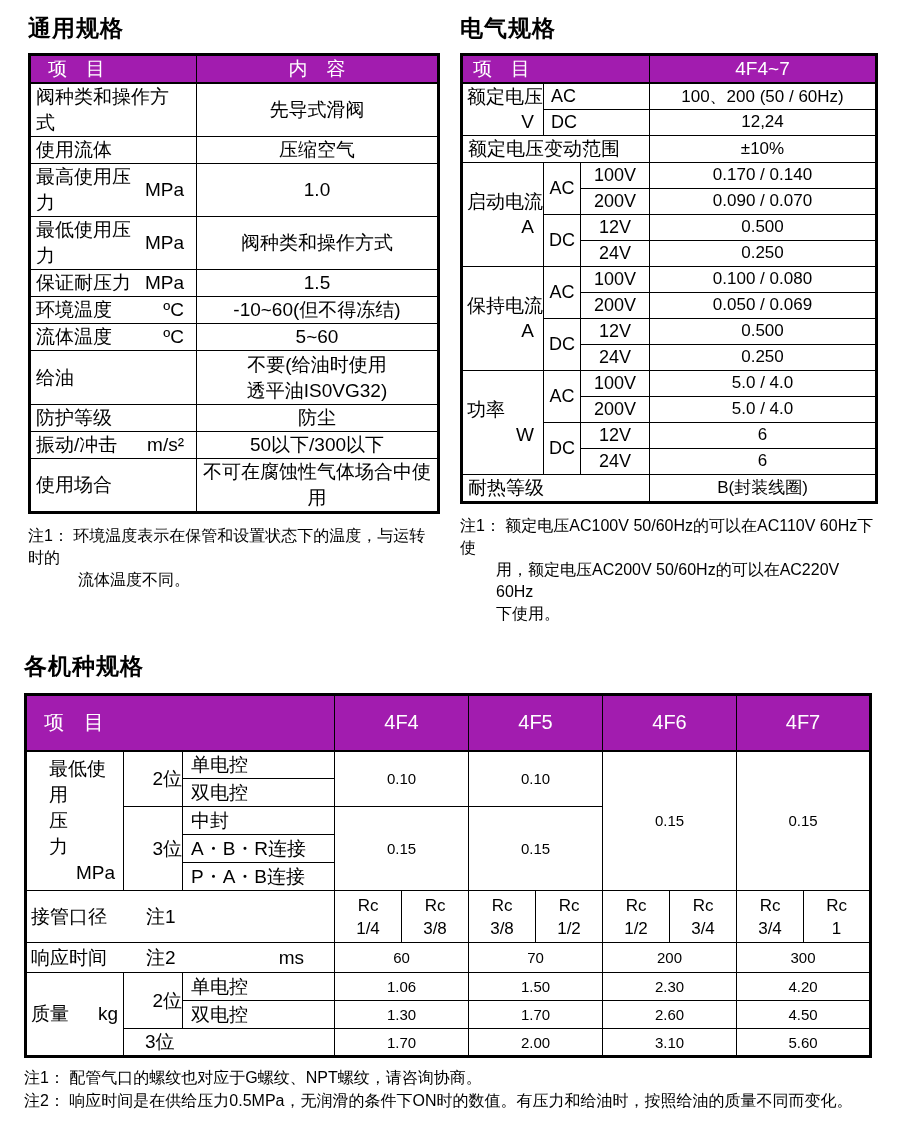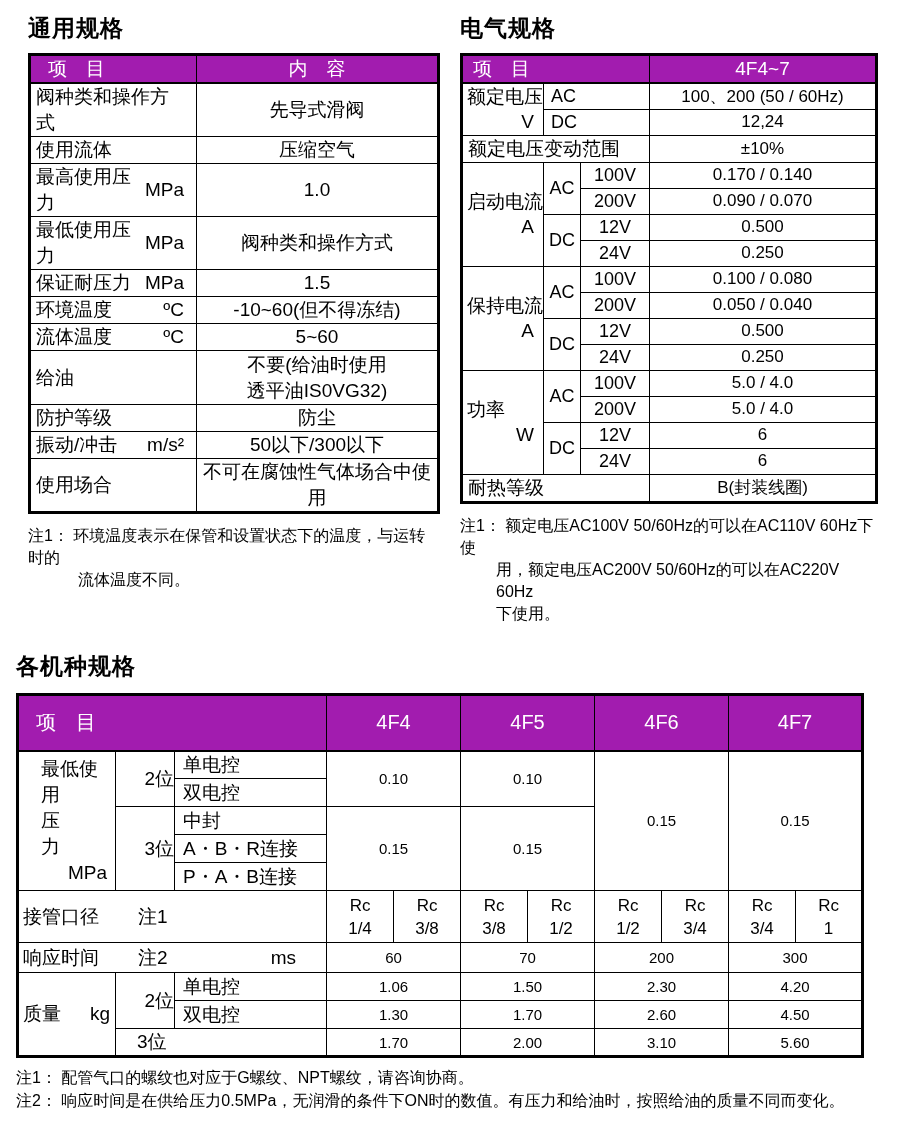--- a/index.html
+++ b/index.html
@@ -5,21 +5,21 @@
   * { box-sizing: border-box; margin: 0; padding: 0; }
   html,body { background:#fff; }
   body {
     width: 900px; height: 1125px; position: relative;
     font-family: "Liberation Sans", "DejaVu Sans", sans-serif;
     color: #000;
   }
   .sec { position: absolute; }
   .sec-general { left: 28px; top: 15px; width: 409px; }
   .sec-elec    { left: 460px; top: 15px; width: 415px; }
-  .sec-models  { left: 16px; top: 653px; width: 847px; }
+  .sec-models  { left: 24px; top: 653px; width: 847px; }
   h2.title { font-size: 23px; font-weight: bold; line-height: 26px; letter-spacing: 1px; }
   .sec-general table, .sec-elec table { margin-top: 12px; }
   .sec-models table { margin-top: 14px; }
 
   table.t { border-collapse: collapse; table-layout: fixed; border: 3px solid #000; }
   table.t td, table.t th { border: 1px solid #000; vertical-align: middle; overflow: hidden; }
   table.t th {
     background: #a21caf; color: #fff; font-weight: normal;
     border-bottom: 2px solid #000; text-align: center;
   }
@@ -260,21 +260,21 @@
         <td class="cjk lbl2" rowspan="4">
           <div class="l1">保持电流</div>
           <div class="l2">A</div>
         </td>
         <td class="sub" rowspan="2">AC</td>
         <td class="sub">100V</td>
         <td class="e-val">0.100 / 0.080</td>
       </tr>
       <tr>
         <td class="sub">200V</td>
-        <td class="e-val">0.050 / 0.040</td>
+        <td class="e-val">0.050 / 0.069</td>
       </tr>
       <tr>
         <td class="sub" rowspan="2">DC</td>
         <td class="sub">12V</td>
         <td class="e-val">0.500</td>
       </tr>
       <tr>
         <td class="sub gb">24V</td>
         <td class="e-val gb">0.250</td>
       </tr>

